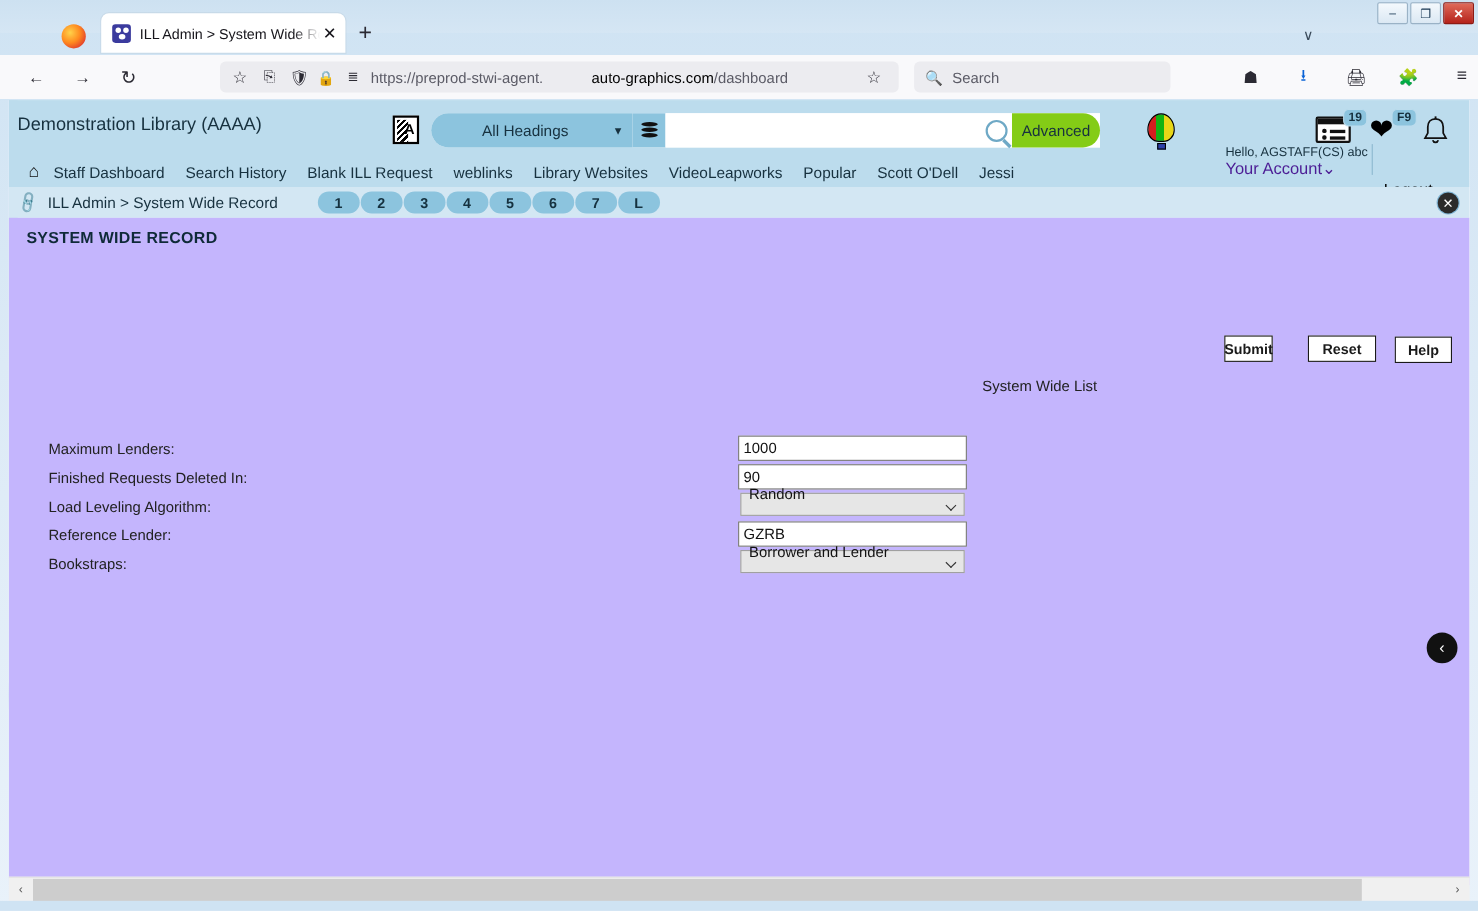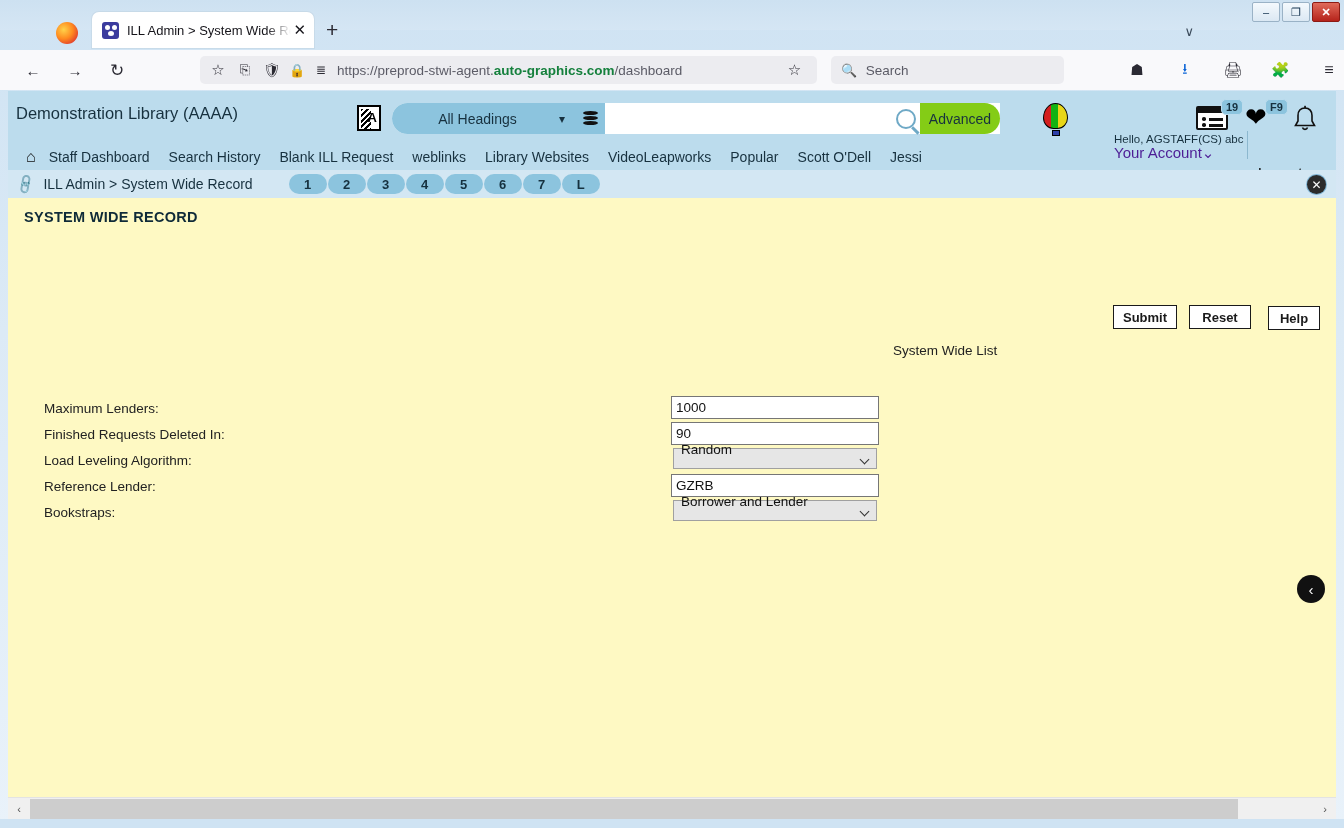--- a/index.html
+++ b/index.html
@@ -82,21 +82,21 @@
   .navicon {
     width: 30px; height: 30px; display: flex; align-items: center; justify-content: center;
     color: #2b2a33; font-size: 15px; flex: 0 0 auto;
   }
   .urlbar {
     height: 28px; background: #ececf0; border-radius: 5px;
     display: flex; align-items: center; padding: 0 8px; gap: 7px;
     margin-left: 6px;
   }
   .url-text { font-size: 13.5px; color: #5b5b66; white-space: nowrap; }
-  .url-text b { color: #15803d; font-weight: 700; }
+  .url-text b { color: #000000; font-weight: 400; margin-left: 44px; }
   .searchbar {
     height: 28px; background: #ececf0; border-radius: 5px;
     display: flex; align-items: center; padding: 0 10px; gap: 8px;
   }
   .searchbar span.lbl { font-size: 13.5px; color: #5b5b66; }
 
   
   .page {
     position: absolute; left: 8px; top: 91px; width: 1328px; height: 714px;
     background: #f8fcfe; overflow: hidden;
@@ -200,28 +200,28 @@
     display: flex; align-items: center; justify-content: center;
     font-size: 13px; font-weight: 700; color: #15313f;
   }
   .closex {
     position: absolute; right: 10px; top: 5px; width: 19px; height: 19px; border-radius: 50%;
     background: #2b2b2b; color: #fff; font-size: 12px; display:flex; align-items:center; justify-content:center;
     box-shadow: 0 0 0 1px #7fb4d4;
   }
 
   
-  .panel { position: absolute; left: 0; top: 107px; width: 1328px; height: 607px; background: #fef9c3; }
+  .panel { position: absolute; left: 0; top: 107px; width: 1328px; height: 607px; background: #c4b5fd; }
   .panel-title { position: absolute; left: 16px; top: 11px; font-size: 14.5px; font-weight: 700; color: #0f2a38; letter-spacing: .3px; }
   .actbtn {
     position: absolute; background: #fff; border: 1.5px solid #1a1a1a;
     font-size: 13px; font-weight: 700; color: #1a1a1a;
     display: flex; align-items: center; justify-content: center;
   }
-  #btn-submit { left: 1105px; top: 107px; width: 64px; height: 24px; }
+  #btn-submit { left: 1105px; top: 107px; width: 44px; height: 24px; }
   #btn-reset  { left: 1181px; top: 107px; width: 62px; height: 24px; }
   #btn-help   { left: 1260px; top: 108px; width: 52px; height: 24px; }
 
   .form { position: absolute; left: 0; top: 0; width: 100%; }
   .flabel { position: absolute; left: 36px; font-size: 13.5px; color: #222; white-space: nowrap; }
   .finput {
     position: absolute; left: 663px; width: 208px; height: 23px;
     border: 1px solid #767676; background: #fff; font-size: 13.5px; color: #111;
     padding: 0 4px; font-family: "Liberation Sans", sans-serif; outline: none;
   }

